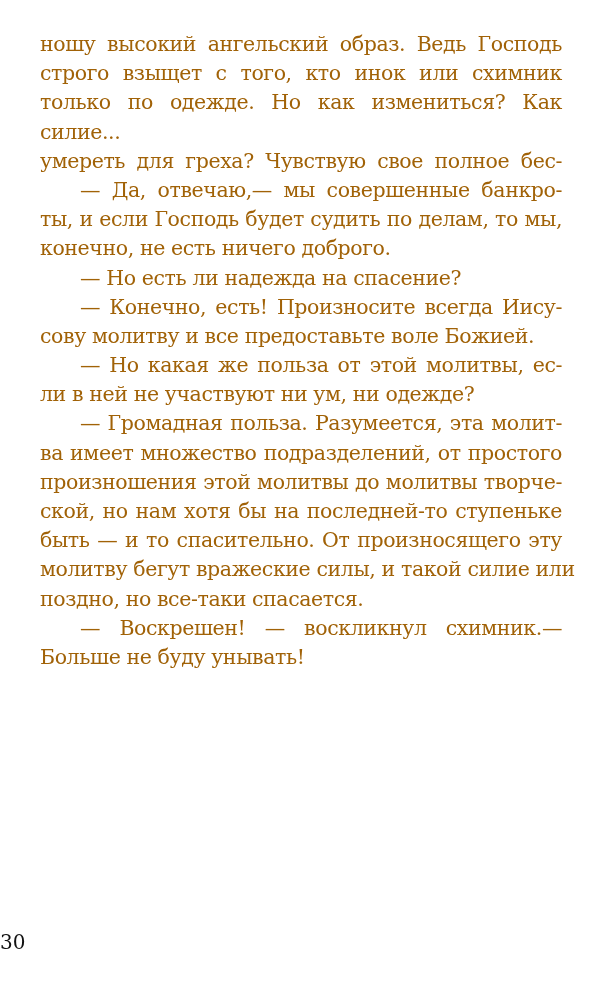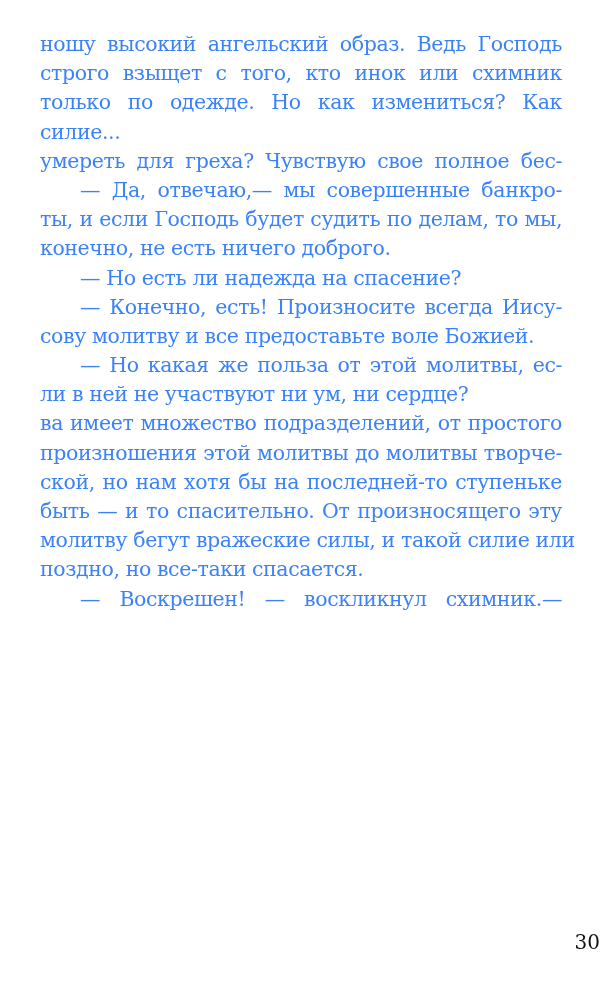--- a/index.html
+++ b/index.html
@@ -14,42 +14,42 @@
       overflow: hidden;
     }
     .page {
       position: absolute;
       left: 40px;
       top: 30px;
       width: 522px;
       font-family: "DejaVu Serif", "Liberation Serif", serif;
       font-size: 20.5px;
       line-height: 29.2px;
-      color: #3b82f6;
+      color: #a16207;
       letter-spacing: -0.4px;
     }
     .line {
       display: block;
       height: 29.2px;
       white-space: nowrap;
       text-align: justify;
       text-align-last: justify;
     }
     .line.last {
       text-align-last: left;
     }
     .line.indent {
       padding-left: 40px;
     }
     .page-number {
       position: absolute;
       left: 0;
       width: 600px;
       top: 930px;
-      text-align: right;
+      text-align: left;
       font-family: "DejaVu Serif", "Liberation Serif", serif;
       font-size: 20px;
       color: #111111;
     }
   </style>
 </head>
 <body>
 
 <div class="page">
 
@@ -71,31 +71,33 @@
     <span class="line indent last">— Но есть ли надежда на спасение?</span>
   </div>
 
   <div>
     <span class="line indent">— Конечно, есть! Произносите всегда Иису-</span>
     <span class="line last">сову молитву и все предоставьте воле Божией.</span>
   </div>
 
   <div>
     <span class="line indent">— Но какая же польза от этой молитвы, ес-</span>
-    <span class="line last">ли в ней не участвуют ни ум, ни сердце?</span>
+    <span class="line last">ли в ней не участвуют ни ум, ни одежде?</span>
   </div>
 
   <div>
+    <span class="line indent">— Громадная польза. Разумеется, эта молит-</span>
     <span class="line">ва имеет множество подразделений, от простого</span>
     <span class="line">произношения этой молитвы до молитвы творче-</span>
     <span class="line">ской, но нам хотя бы на последней-то ступеньке</span>
     <span class="line">быть — и то спасительно. От произносящего эту</span>
     <span class="line">молитву бегут вражеские силы, и такой силие или</span>
     <span class="line last">поздно, но все-таки спасается.</span>
   </div>
 
   <div>
     <span class="line indent">— Воскрешен! — воскликнул схимник.—</span>
+    <span class="line last">Больше не буду унывать!</span>
   </div>
 
 </div>
 
 <div class="page-number">30</div>
 
 </body></html>

